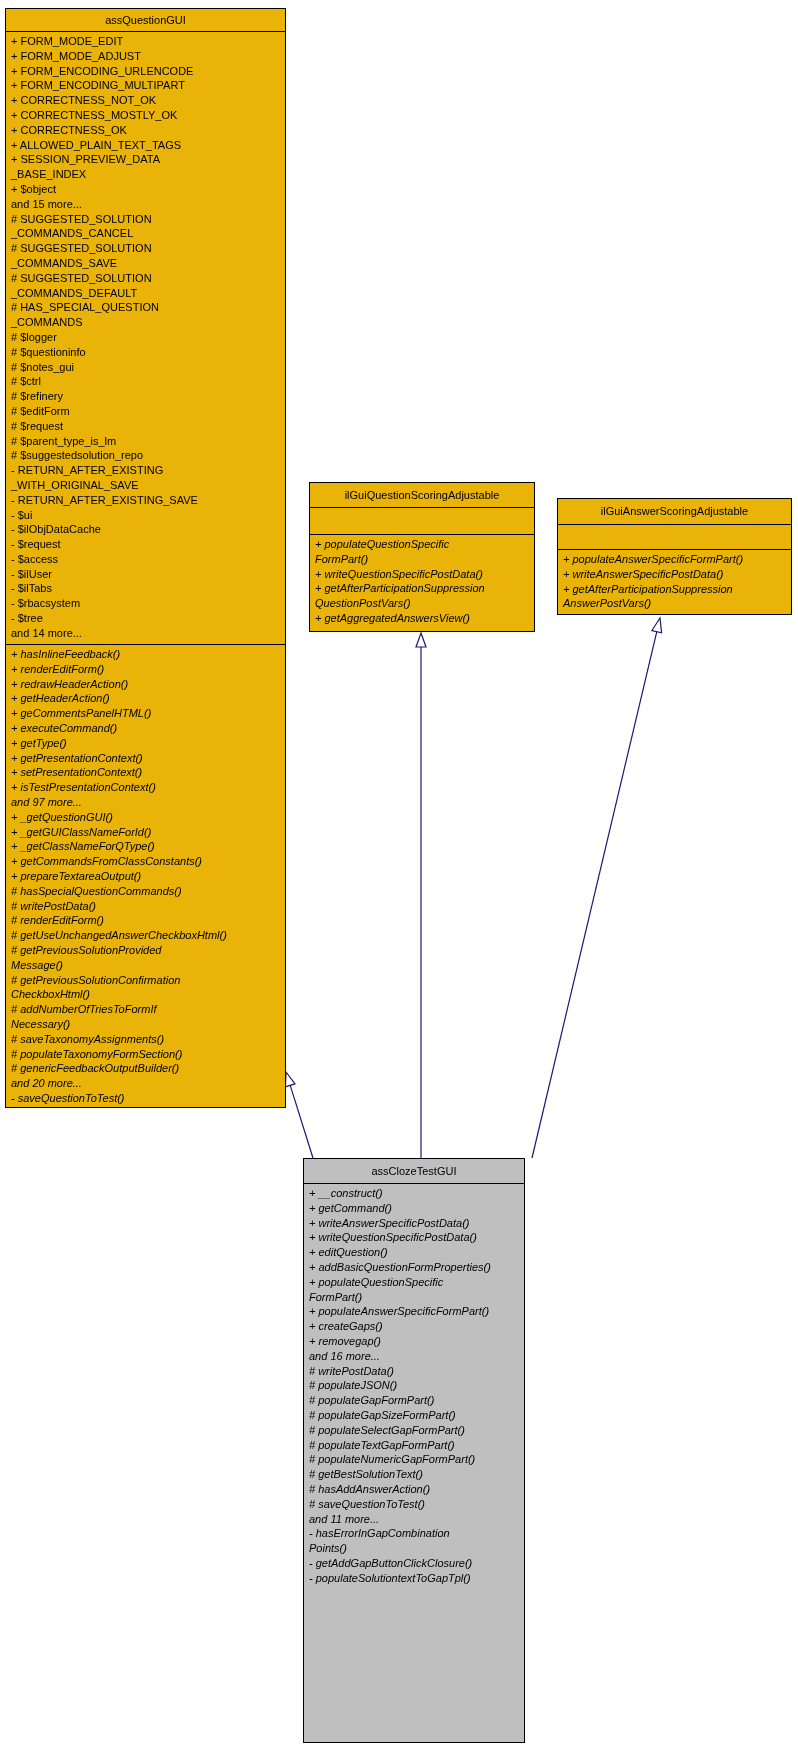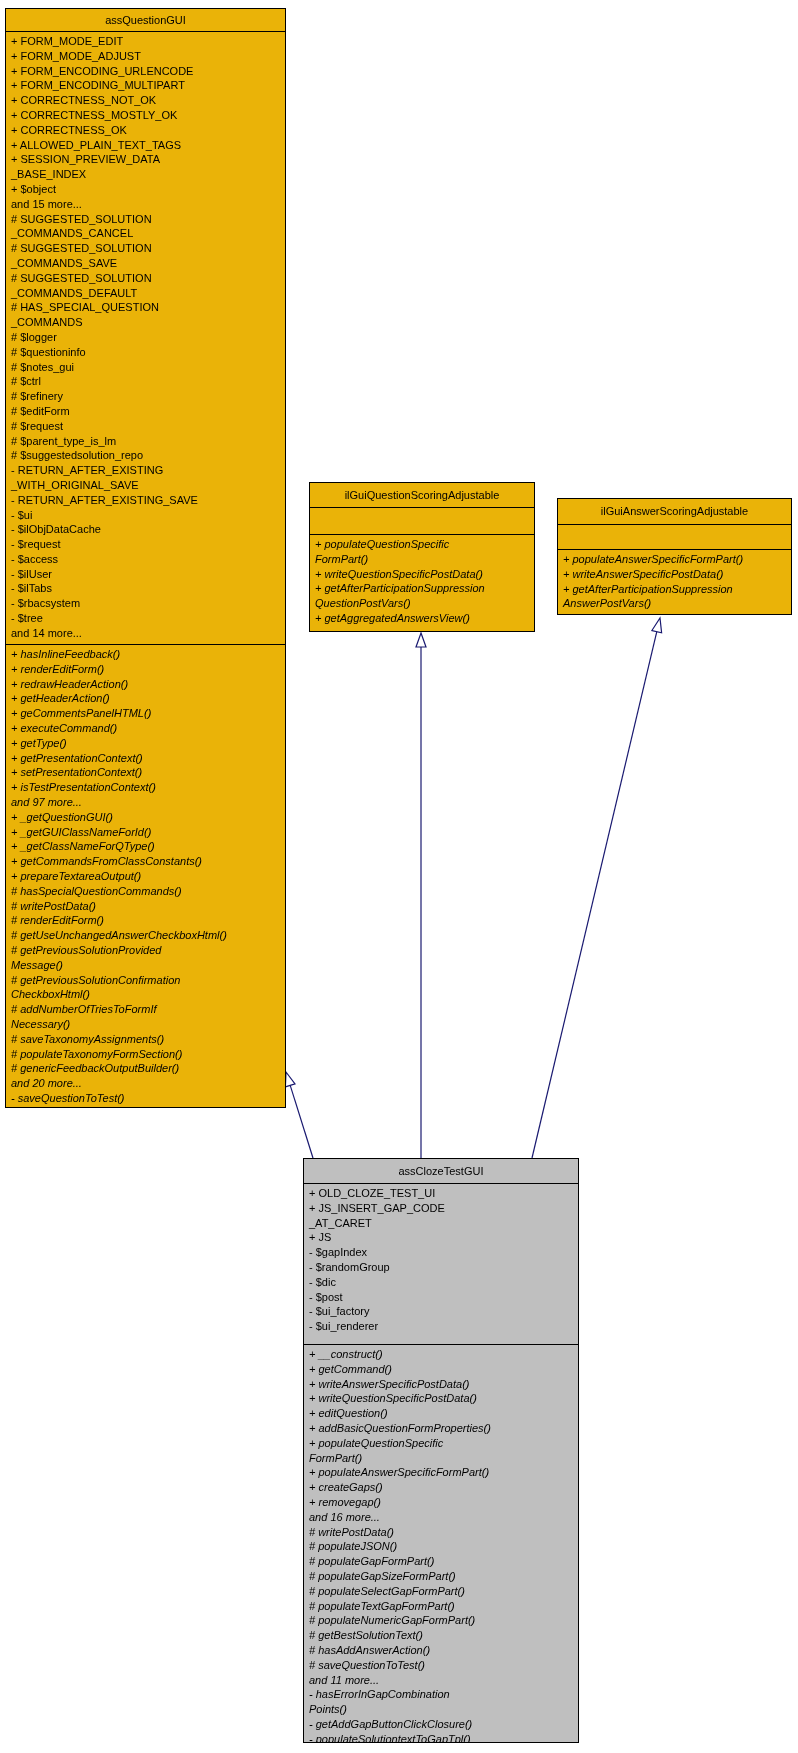--- a/index.html
+++ b/index.html
@@ -180,34 +180,22 @@
     <div class="uml-title" style="height:25px;">ilGuiAnswerScoringAdjustable</div>
     <div class="uml-section" style="height:25px;"></div>
     <div class="uml-section fill">
         <div class="member-line">+ populateAnswerSpecificFormPart()</div>
         <div class="member-line">+ writeAnswerSpecificPostData()</div>
         <div class="member-line">+ getAfterParticipationSuppression</div>
         <div class="member-line">AnswerPostVars()</div>
       </div>
   </div>
 
-  <div class="uml-class focused" style="left:303px; top:1158px; width:276px; height:585px;">
+  <div class="uml-class focused" style="left:303px; top:1158px; width:222px; height:585px;">
     <div class="uml-title" style="height:24px;">assClozeTestGUI</div>
-    <div class="uml-section" style="height:161px;">
-        <div class="member-line">+ OLD_CLOZE_TEST_UI</div>
-        <div class="member-line">+ JS_INSERT_GAP_CODE</div>
-        <div class="member-line">_AT_CARET</div>
-        <div class="member-line">+ JS</div>
-        <div class="member-line">- $gapIndex</div>
-        <div class="member-line">- $randomGroup</div>
-        <div class="member-line">- $dic</div>
-        <div class="member-line">- $post</div>
-        <div class="member-line">- $ui_factory</div>
-        <div class="member-line">- $ui_renderer</div>
-      </div>
     <div class="uml-section fill">
         <div class="member-line">+ __construct()</div>
         <div class="member-line">+ getCommand()</div>
         <div class="member-line">+ writeAnswerSpecificPostData()</div>
         <div class="member-line">+ writeQuestionSpecificPostData()</div>
         <div class="member-line">+ editQuestion()</div>
         <div class="member-line">+ addBasicQuestionFormProperties()</div>
         <div class="member-line">+ populateQuestionSpecific</div>
         <div class="member-line">FormPart()</div>
         <div class="member-line">+ populateAnswerSpecificFormPart()</div>

